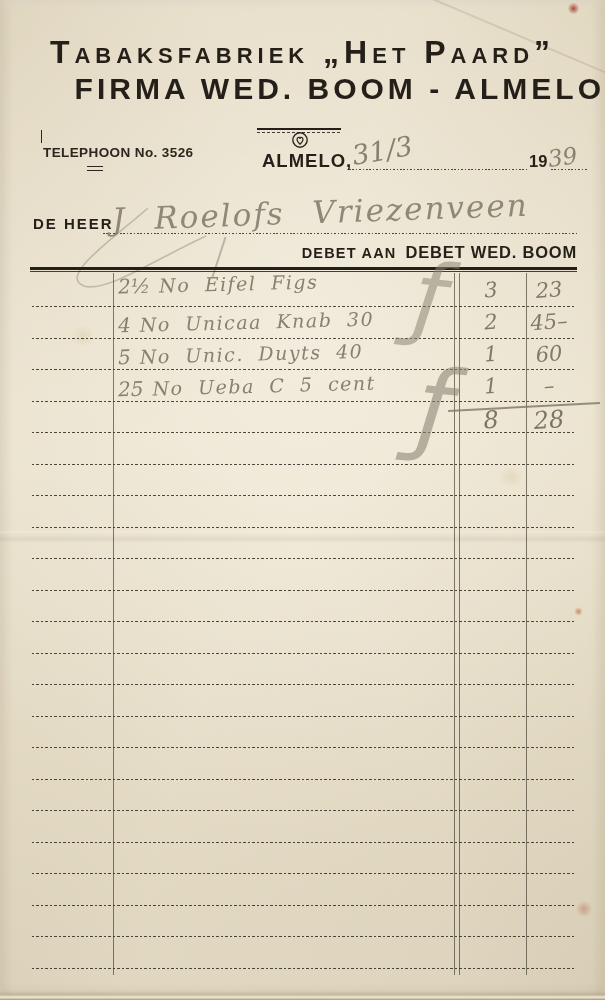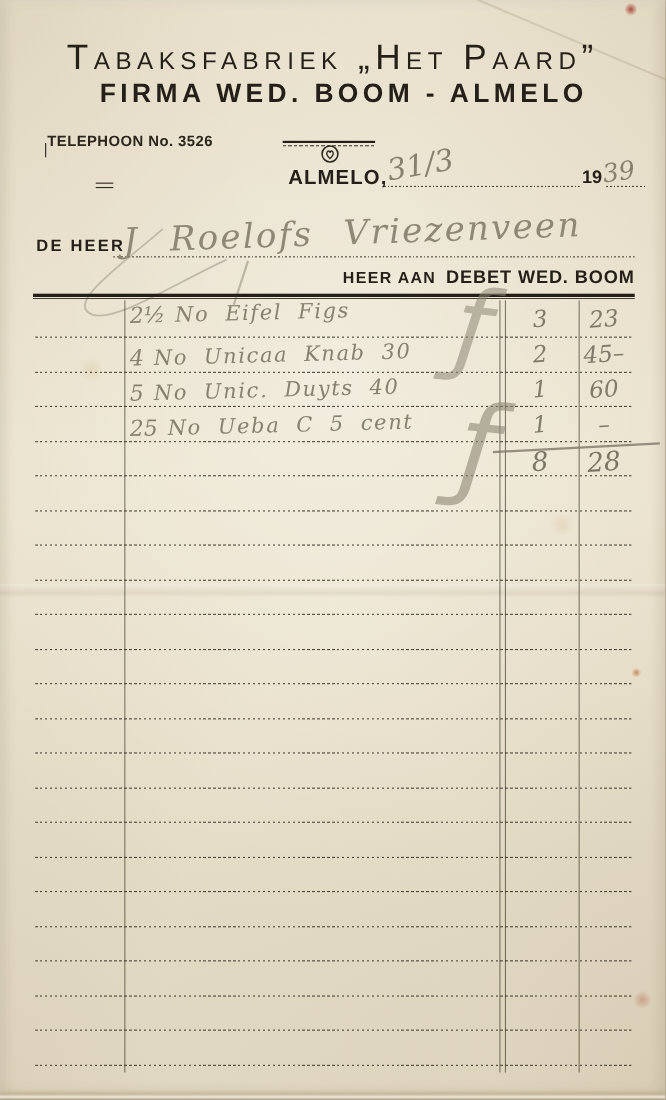--- a/index.html
+++ b/index.html
@@ -14,32 +14,32 @@
       radial-gradient(130% 95% at 0% 0%, rgba(148,128,92,.14), transparent 50%),
       radial-gradient(130% 95% at 100% 0%, rgba(148,128,92,.12), transparent 50%),
       #ece4cf;
     box-shadow:inset 0 4px 10px rgba(255,255,250,.25), inset 0 -6px 12px rgba(120,100,70,.18),
                inset -5px 0 12px rgba(120,100,70,.10), inset 5px 0 12px rgba(120,100,70,.08);
   }
   .paper::after{content:"";position:absolute;left:0;right:0;bottom:0;height:9px;
     background:linear-gradient(180deg, transparent, rgba(150,130,95,.20) 40%, rgba(246,240,224,.85) 70%, rgba(125,107,75,.45));}
   .abs{position:absolute;}
   
-  .company{left:0;right:0;top:34px;text-align:center;font-weight:400;font-size:32px;
+  .company{left:0;right:0;top:34px;text-align:center;font-weight:700;font-size:32px;
     letter-spacing:5px;font-variant:small-caps;white-space:nowrap;color:#241f18;}
-  .firm{left:0;right:0;top:72px;text-align:center;font-weight:700;font-size:24px;
+  .firm{left:0;right:0;top:72px;text-align:right;font-weight:700;font-size:30px;
     letter-spacing:4px;white-space:nowrap;color:#241f18;padding-left:20px;}
   .tagline{left:0;right:0;top:102px;text-align:center;font-weight:700;font-size:17.5px;
     letter-spacing:2.5px;font-variant:small-caps;color:#241f18;}
   .tag-rule{left:257px;top:128px;width:84px;height:6px;}
   .tag-rule .solid{height:2.4px;background:#241f18;}
   .tag-rule .dash{margin-top:1.4px;height:1.1px;
     background:repeating-linear-gradient(90deg,#241f18 0 3px, transparent 3px 5px);opacity:.85;}
   .logo{left:290px;top:131px;width:20px;height:18px;}
-  .contact{left:28px;top:120px;font-weight:700;font-size:13.5px;letter-spacing:.4px;
+  .contact{left:28px;top:144px;font-weight:700;font-size:13.5px;letter-spacing:.4px;
     line-height:18px;color:#2b261e;white-space:nowrap;}
   .contact .row{display:block;}
   .contact .row:first-child{padding-left:15px;}
   .tick{left:41px;top:130px;width:1.3px;height:13px;background:#2b261e;}
   .eqmark{left:87px;top:166px;width:16px;height:5px;border-top:1.3px solid #2b261e;border-bottom:1.3px solid #2b261e;}
   .place{left:262px;top:150px;font-weight:700;font-size:18.5px;letter-spacing:1px;color:#241f18;}
   .year{left:529px;top:152px;font-weight:700;font-size:16.5px;color:#241f18;}
   .dotline{height:1.1px;background:repeating-linear-gradient(90deg,rgba(58,52,40,.9) 0 1.6px, transparent 1.6px 3.4px);}
   .date-dots{left:349px;top:169px;width:178px;}
   .year-dots{left:551px;top:169px;width:36px;}
@@ -134,21 +134,21 @@
 
   <div class="abs heer">DE HEER</div>
   <div class="abs dotline heer-dots"></div>
   <div class="abs hw hw-name">J Roelofs Vriezenveen</div>
   <svg class="abs flourish">
     <path d="M148,208 C112,240 58,276 84,286 C106,293 158,258 206,236" fill="none" stroke="rgba(140,132,118,.45)" stroke-width="1.6"></path>
   </svg>
   <div class="abs slash"></div>
 
   <div class="abs debet">
-    <span class="lbl">HEER AAN</span><span class="firm2">DEBET WED. BOOM</span>
+    <span class="lbl">DEBET AAN</span><span class="firm2">DEBET WED. BOOM</span>
   </div>
   <div class="abs hrule"></div>
 
   <div id="rules">
       <div class="rule" style="top: 306px;"></div>
       <div class="rule" style="top: 337.5px;"></div>
       <div class="rule" style="top: 369px;"></div>
       <div class="rule" style="top: 400.5px;"></div>
       <div class="rule" style="top: 432px;"></div>
       <div class="rule" style="top: 463.5px;"></div>

